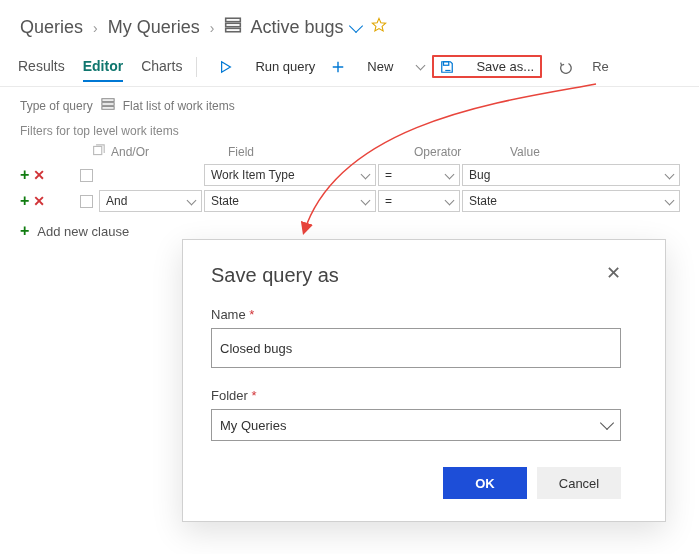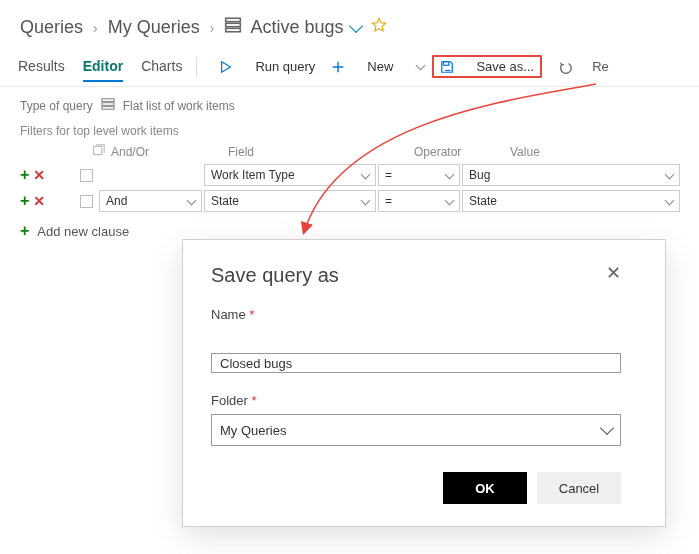--- a/index.html
+++ b/index.html
@@ -126,40 +126,40 @@
     box-shadow: 0 10px 30px rgba(0,0,0,0.12);
     padding: 24px 44px 22px 28px;
   }
   .dialog .dlg-head { display:flex; justify-content:space-between; align-items:flex-start; }
   .dialog h2 { font-size: 20px; font-weight: 400; color: #444; }
   .dialog .close { font-size: 18px; color: #666; cursor:pointer; line-height:1; }
   .fld { margin-top: 20px; }
   .fld label { font-size: 13px; color: #444; display:block; margin-bottom:6px; }
   .req { color: #d13438; }
   .txtinput {
-    width: 100%; height: 20px; border: 1px solid #999;
-    padding: 0 8px; font-size: 13px; color: #333; background:#fff;margin-top:25px;
+    width: 100%; height: 40px; border: 1px solid #999;
+    padding: 0 8px; font-size: 13px; color: #333; background:#fff;
   }
   .selinput {
     width: 100%; height: 32px; border: 1px solid #999;
     display:flex; align-items:center; justify-content:space-between;
     padding: 0 8px; font-size: 13px; color:#333; background:#fff; cursor:pointer;
   }
   .chev-big {
     width: 10px; height: 10px; display:inline-block;
     border-right: 1.5px solid #555; border-bottom: 1.5px solid #555;
     transform: rotate(45deg); margin-top:-4px;
   }
   .btnrow { display:flex; justify-content:flex-end; gap:10px; margin-top:26px; }
   .btn {
     min-width: 84px; height: 32px; font-size: 13px;
     display:flex; align-items:center; justify-content:center;
     cursor:pointer; border: none;
   }
-  .btn.primary { background:#000000; color:#fff; font-weight:600; }
+  .btn.primary { background:#1d4ed8; color:#fff; font-weight:600; }
   .btn.secondary { background:#efefef; color:#333; }
 </style>
 </head>
 <body>
 
 <div class="breadcrumb">
   <span class="title">Queries</span>
   <span class="sep">›</span>
   <span class="title">My Queries</span>
   <span class="sep">›</span>

